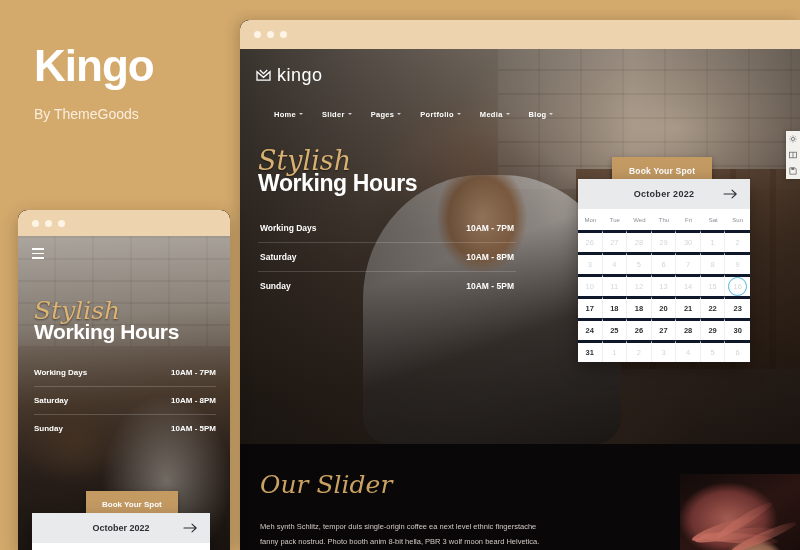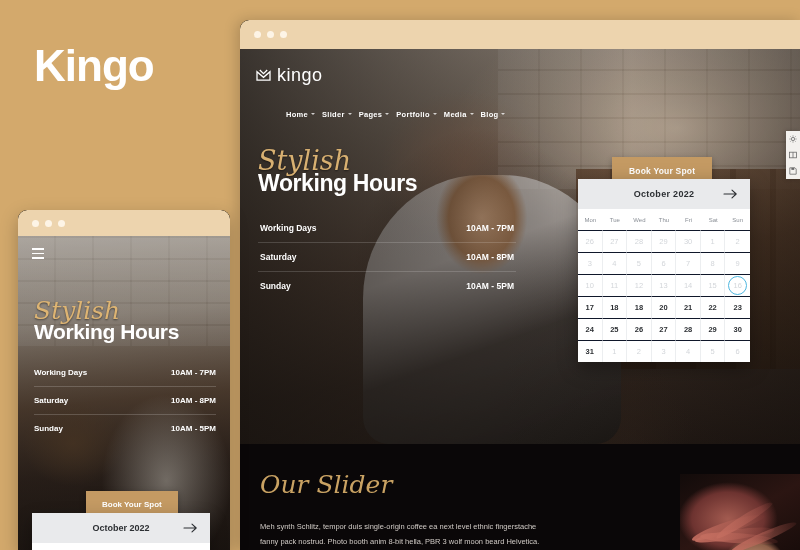--- a/index.html
+++ b/index.html
@@ -94,21 +94,21 @@
 
   .d-info-group { display: flex; align-items: center; gap: 7px; margin-left: 108px; }
   .d-info-group.second { margin-left: 56px; }
   .d-info-ico { opacity: .85; }
   .d-info-top { font-size: 6.5px; color: #e7e0d8; line-height: 1.5; letter-spacing: .1px; }
   .d-info-bot { font-size: 7.5px; color: #ffffff; font-weight: bold; line-height: 1.5; letter-spacing: .1px; }
 
   
   .d-nav {
     position: absolute; top: 52px; left: 0; right: 0; height: 26px;
-    display: flex; align-items: center; padding-left: 46px; gap: 7px;
+    display: flex; align-items: center; padding-left: 34px; gap: 19px;
   }
   .d-nav-item { font-size: 7.5px; font-weight: bold; color: #fff; letter-spacing: .3px; display: flex; align-items: center; gap: 3px; }
   .caret { width: 0; height: 0; border-left: 2px solid transparent; border-right: 2px solid transparent; border-top: 2.5px solid rgba(255,255,255,.75); }
 
   
   .wh { position: absolute; left: 18px; top: 98px; width: 270px; }
   .wh-script {
     font-family: "DejaVu Serif", serif; font-style: italic;
     font-size: 27px; color: #d8b071; line-height: 1;
     text-shadow: 0 1px 2px rgba(0,0,0,.5);
@@ -147,21 +147,21 @@
   .cal-next { position: absolute; right: 12px; top: 50%; transform: translateY(-50%); }
   .cal-dow { display: grid; grid-template-columns: repeat(7,1fr); }
   .cal-dow div {
     text-align: center; font-size: 6px; color: #8a8f96;
     padding: 8px 0 7px; background: #fff;
   }
   .cal-grid { display: grid; grid-template-columns: repeat(7,1fr); }
   .cal-cell {
     height: 22px; display: flex; align-items: center; justify-content: center;
     font-size: 7.5px; color: #2c2f33; font-weight: bold;
-    border-top: 1px solid #0f172a; border-right: 1px solid #eceef0;
+    border-top: 3px solid #0f172a; border-right: 1px solid #eceef0;
     position: relative;
   }
   .cal-cell:nth-child(7n) { border-right: none; }
   .cal-cell.muted { color: #d3d6da; font-weight: normal; }
   .cal-cell.sel::after {
     content: ""; position: absolute; width: 17px; height: 17px;
     border-radius: 50%; border: 1.4px solid #4fb7e0;
   }
 
   
@@ -247,20 +247,21 @@
   .m-cal-month { font-size: 9px; font-weight: bold; color: #2c2f33; }
   .m-cal-next { position: absolute; right: 12px; top: 50%; transform: translateY(-50%); }
   .m-cal-dow { display: grid; grid-template-columns: repeat(7,1fr); background:#fff; }
   .m-cal-dow div { text-align: center; font-size: 6px; color: #8a8f96; padding: 9px 0 8px; }
 </style>
 </head>
 <body>
 
 <div class="brand">
   <div class="brand-title">Kingo</div>
+  <div class="brand-by">By ThemeGoods</div>
 </div>
 
 <div class="desktop">
   <div class="chrome-bar">
     <span class="dot"></span>
     <span class="dot"></span>
     <span class="dot"></span>
   </div>
 
   <div class="desk-viewport">

